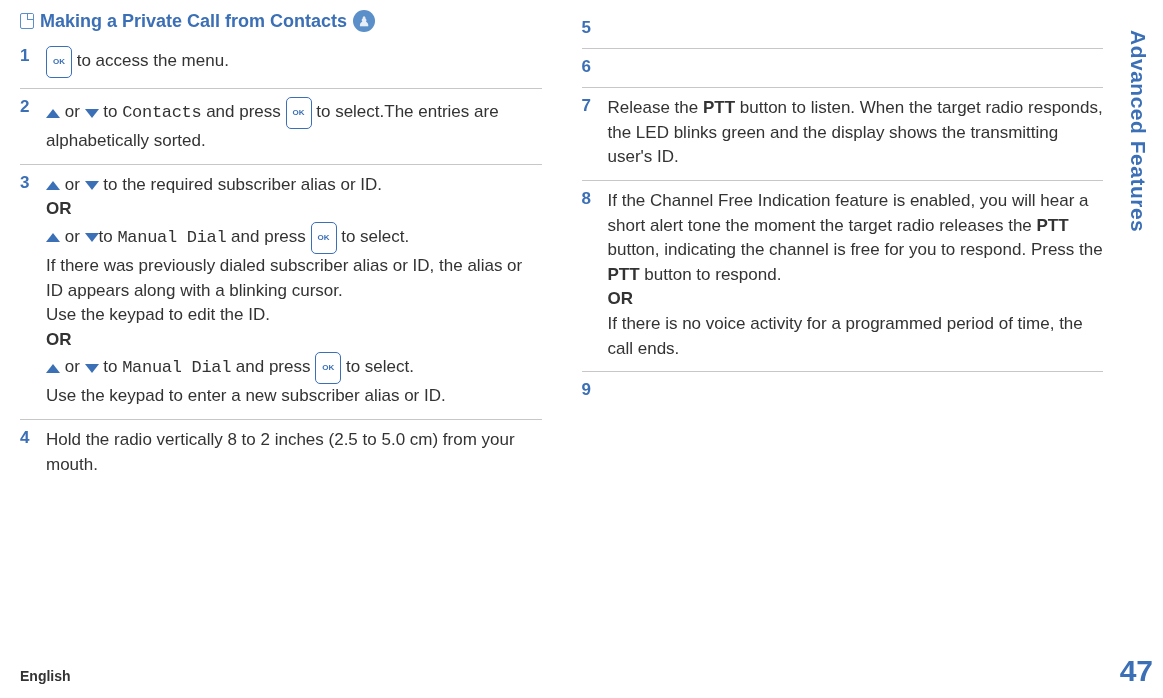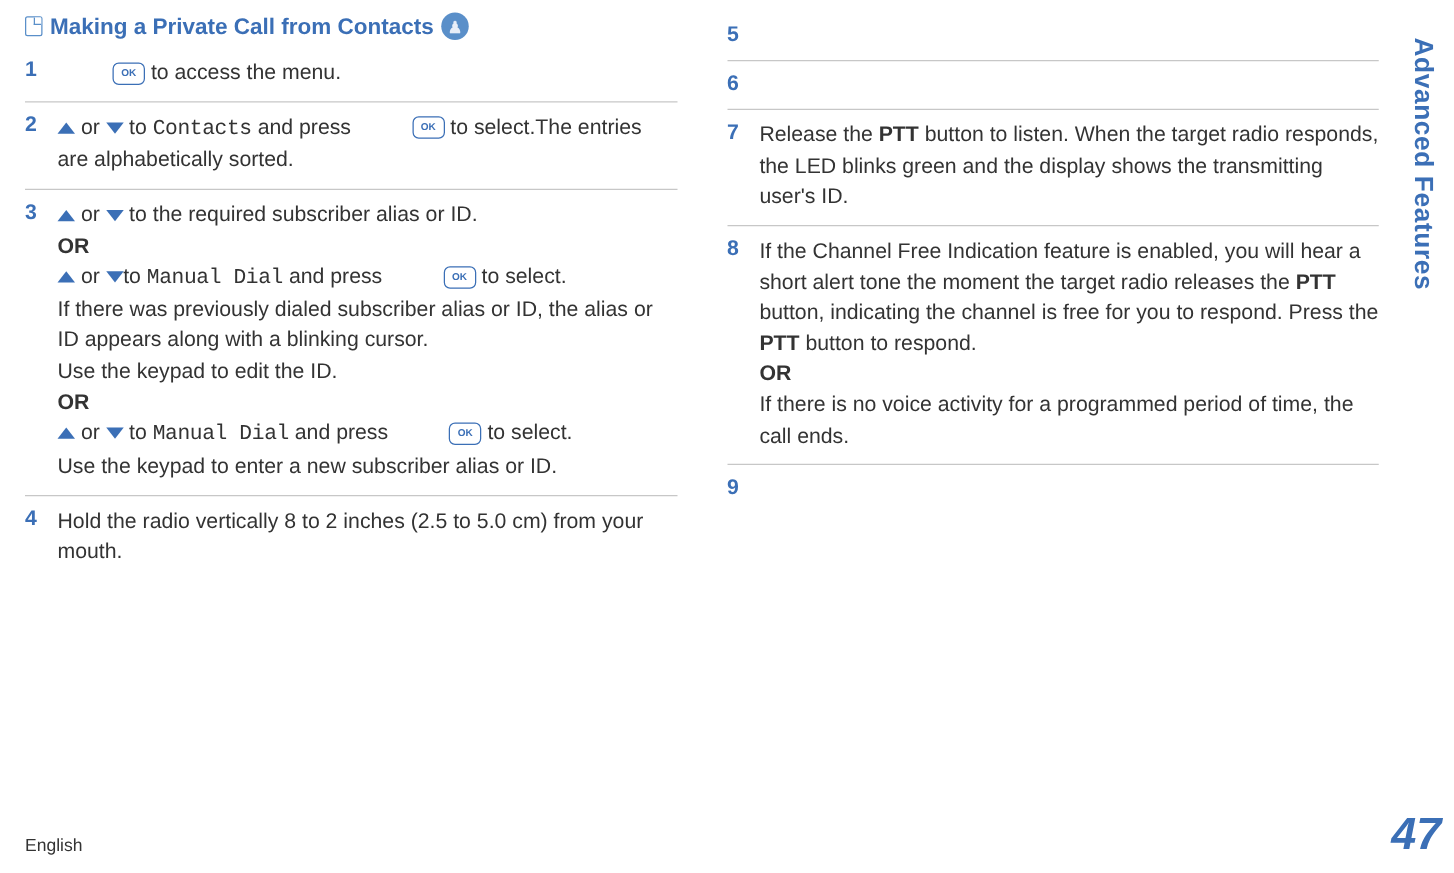--- a/index.html
+++ b/index.html
@@ -79,30 +79,29 @@
   }
   .stepbody {
     flex: 1;
     line-height: 1.45;
   }
   .ok-btn {
     display: inline-flex;
     align-items: center;
     justify-content: center;
     min-width: 26px;
-    height: 18px;
+    height: 32px;
     border: 1.5px solid #3b6fb6;
     border-radius: 5px;
     color: #3b6fb6;
     font-size: 8px;
     font-weight: bold;
     vertical-align: middle;
     padding: 0 2px;
     line-height: 1;
-    margin-left: 44px;
   }
   .arrow-up, .arrow-down {
     display: inline-block;
     width: 0; height: 0;
     vertical-align: middle;
   }
   .arrow-up {
     border-left: 7px solid transparent;
     border-right: 7px solid transparent;
     border-bottom: 9px solid #3b6fb6;
@@ -133,29 +132,28 @@
     color: #3b6fb6;
     font-weight: bold;
     font-size: 21px;
     letter-spacing: 0.5px;
   }
   .pagenum {
     position: absolute;
     right: 10px;
     bottom: 10px;
     color: #3b6fb6;
-    font-size: 36px;
-    font-weight: bold;
-    font-style: italic;
+    font-size: 30px;
+    font-weight: bold;
   }
   .english {
     position: absolute;
     left: 20px;
     bottom: 14px;
-    font-weight: normal;
+    font-weight: bold;
     font-size: 14px;
   }
   .ptt { font-weight: bold; }
 </style>
 </head>
 <body>
 
 <div class="page">
   <div class="col">
     <div class="heading-line">

